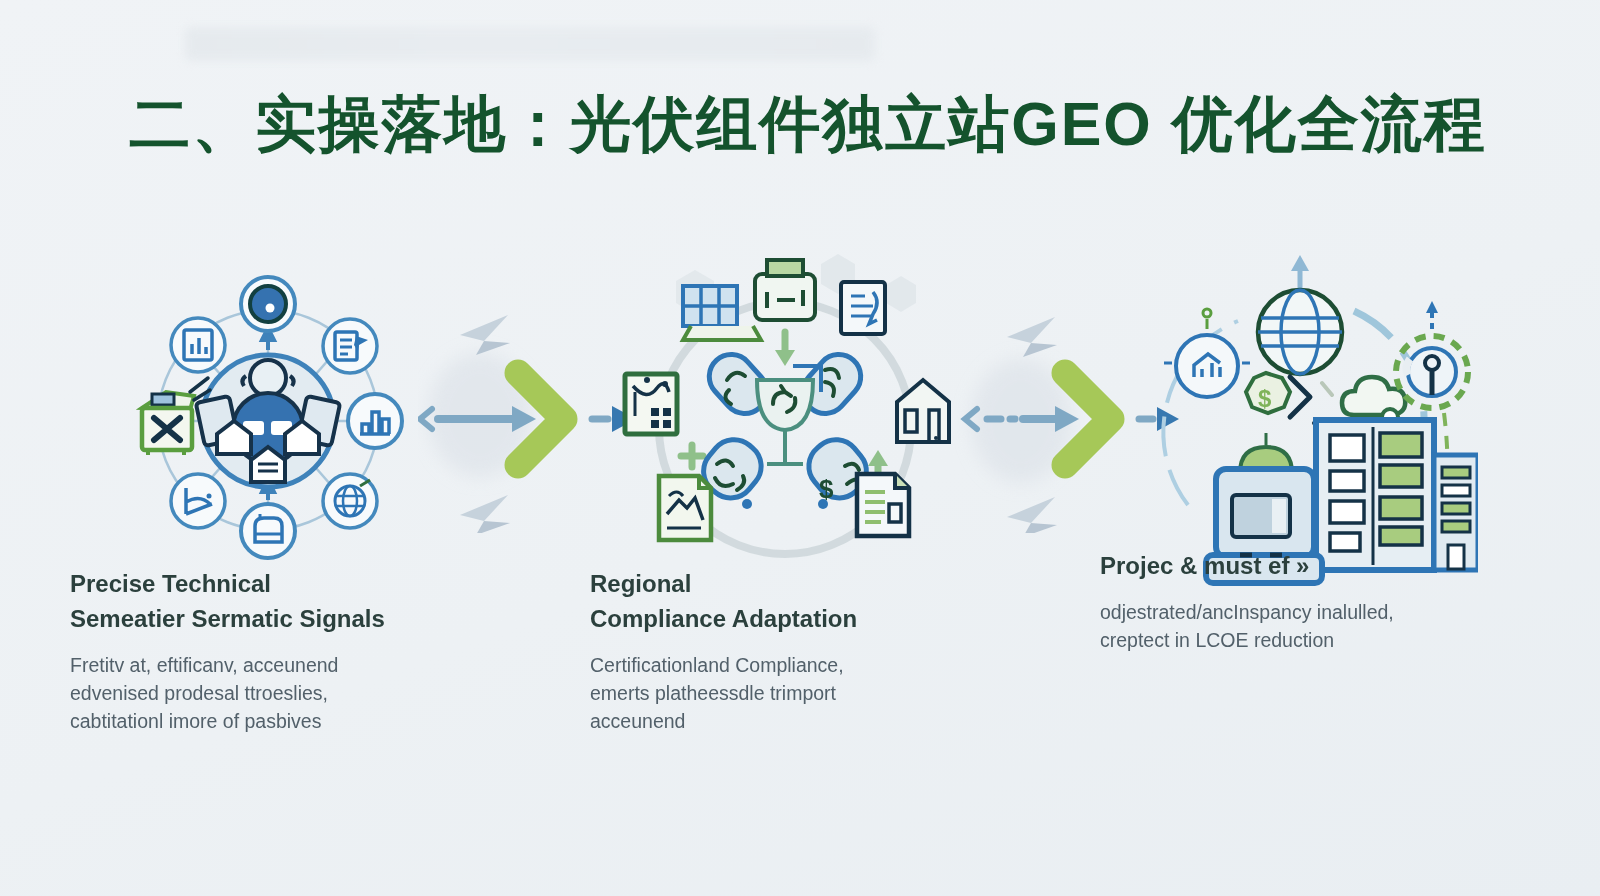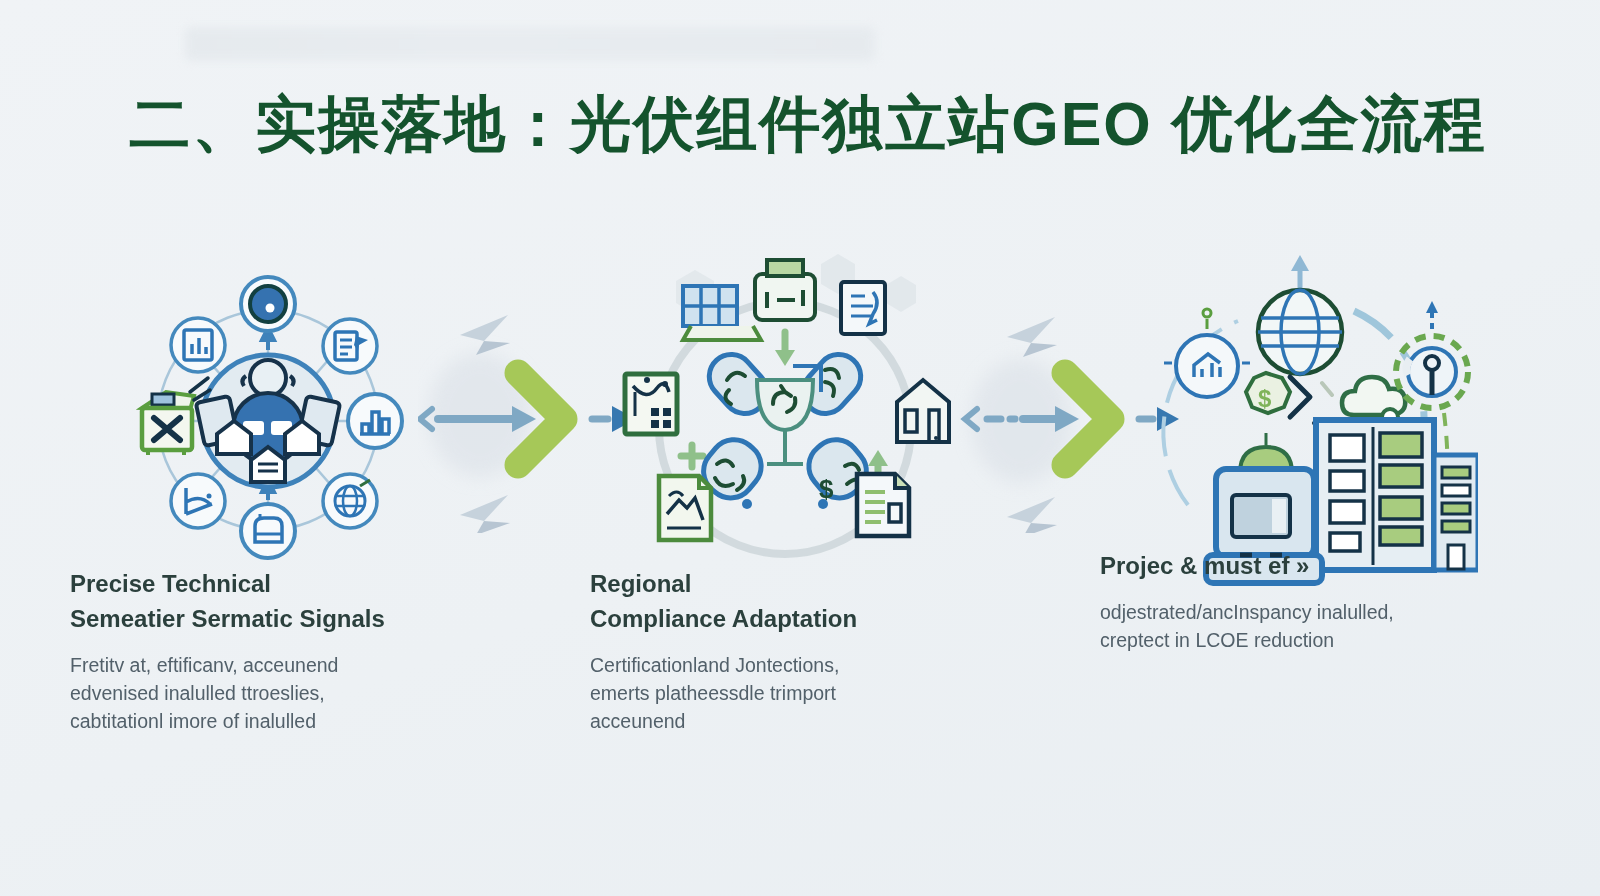--- a/index.html
+++ b/index.html
@@ -342,32 +342,32 @@
   </g>
 </svg>
 
 <div class="stage-caption" style="left:70px;top:566px;width:396px">
   <div class="caption-heading">
     <span class="h-line">Precise Technical</span>
     <span class="h-line">Semeatier Sermatic Signals</span>
   </div>
   <div class="caption-body">
     <span class="b-line">Fretitv at, eftificanv, acceunend</span>
-    <span class="b-line">edvenised inalulled ttroeslies,</span>
-    <span class="b-line">cabtitationl imore of inalulled</span>
+    <span class="b-line">edvenised prodesal ttroeslies,</span>
+    <span class="b-line">cabtitationl imore of pasbives</span>
   </div>
 </div>
 
 <div class="stage-caption" style="left:590px;top:566px;width:390px">
   <div class="caption-heading">
     <span class="h-line">Regional</span>
     <span class="h-line">Compliance Adaptation</span>
   </div>
   <div class="caption-body">
-    <span class="b-line">Certificationland Jontections,</span>
+    <span class="b-line">Certificationland Compliance,</span>
     <span class="b-line">emerts platheessdle trimport</span>
     <span class="b-line">acceunend</span>
   </div>
 </div>
 
 <div class="stage-caption" style="left:1100px;top:548px;width:412px">
   <div class="caption-heading">
     <span class="h-line">Projec &amp; must ef »</span>
   </div>
   <div class="caption-body">

